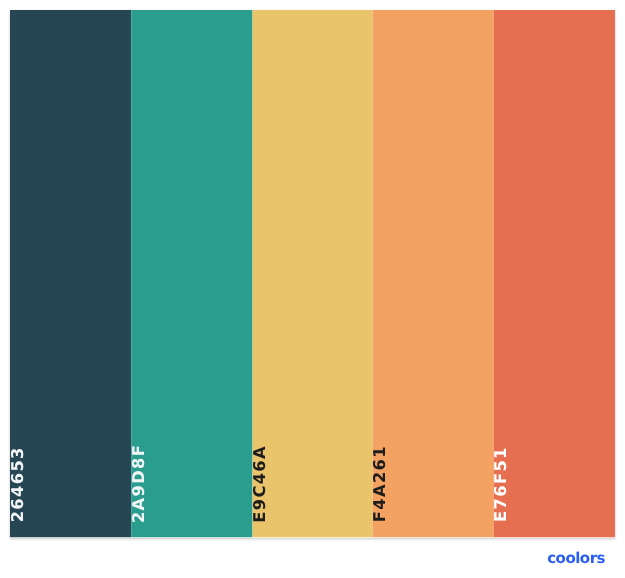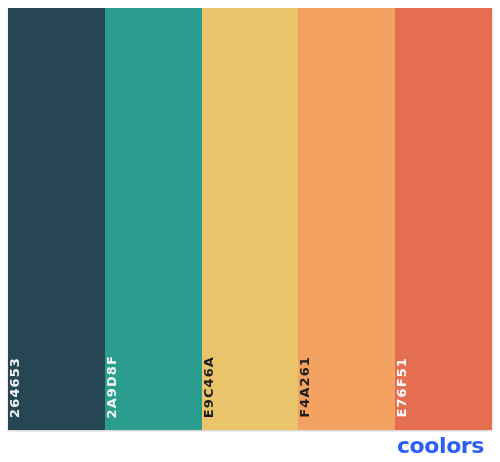--- a/index.html
+++ b/index.html
@@ -73,21 +73,21 @@
     height: 32px;
     display: flex;
     align-items: center;
     justify-content: flex-end;
     padding-right: 8px;
     box-sizing: border-box;
   }
 
   .wordmark {
     font-family: "DejaVu Sans", sans-serif;
-    font-size: 22px;
+    font-size: 12px;
     font-weight: bold;
     letter-spacing: -0.4px;
     line-height: 1;
     text-transform: lowercase;
     user-select: none;
   }
 </style>
 </head>
 <body>
 

